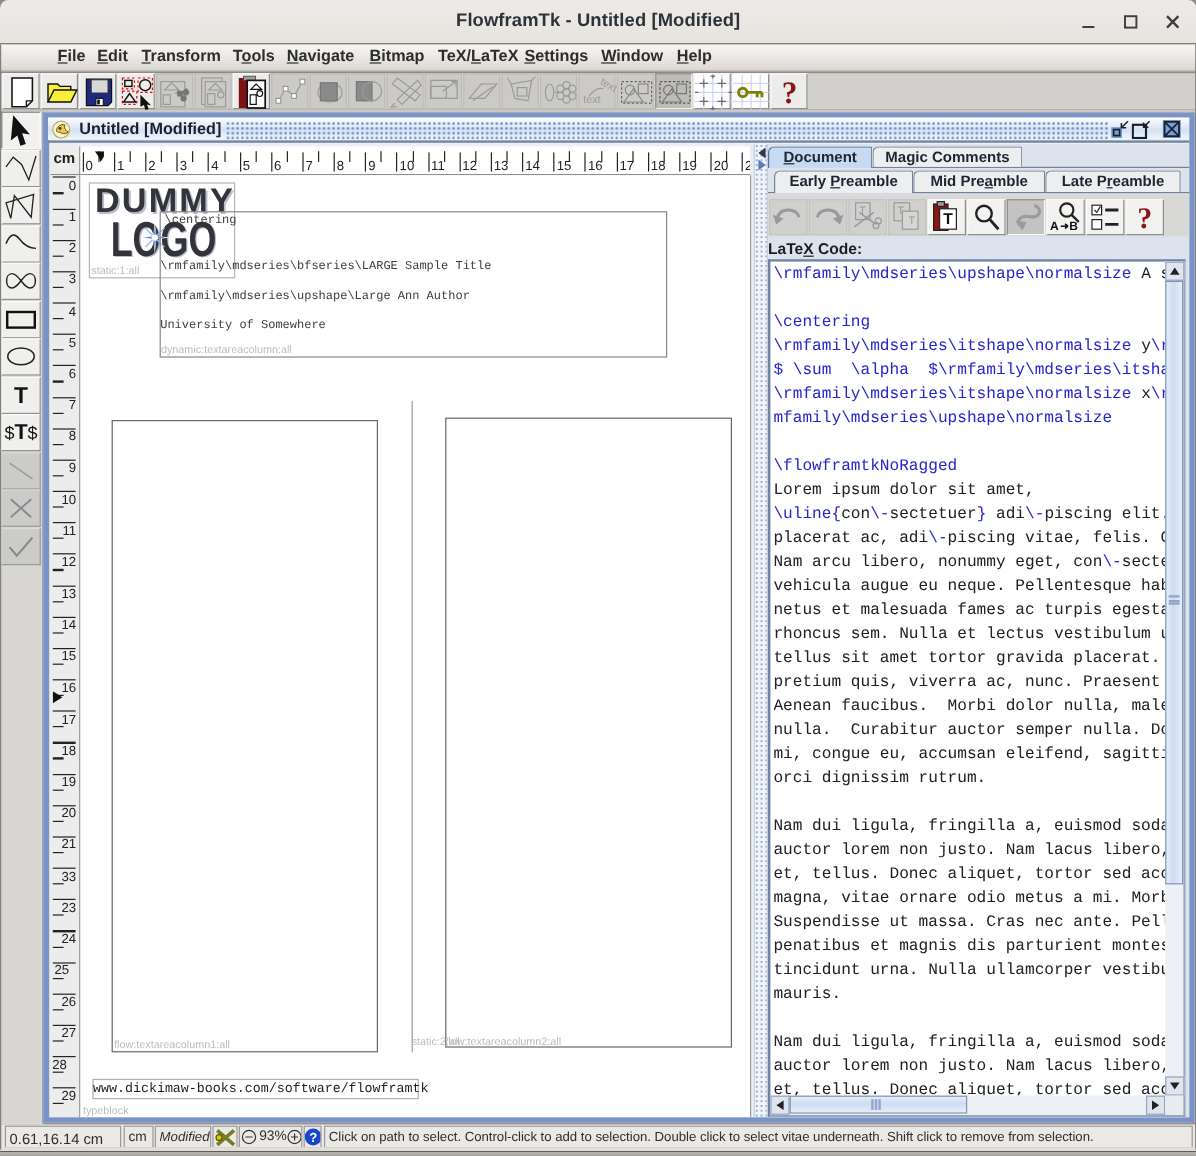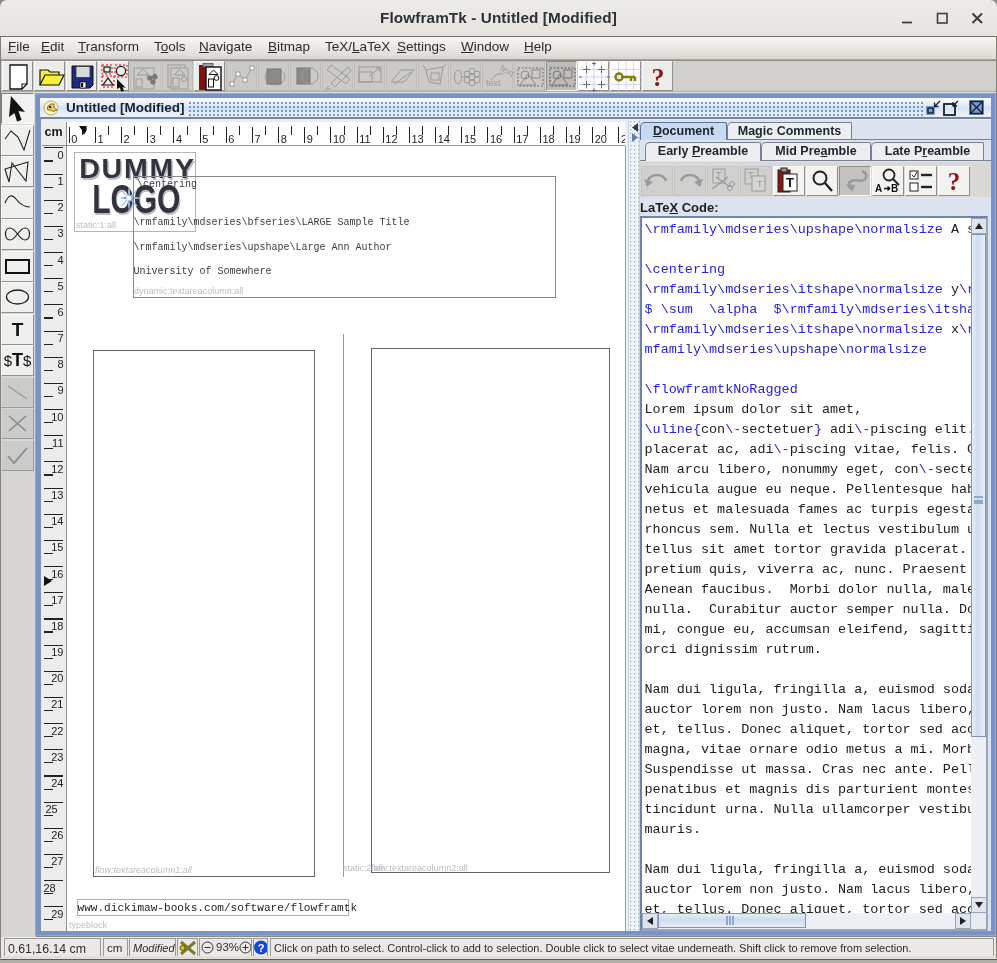--- a/index.html
+++ b/index.html
@@ -13,21 +13,21 @@
   background:linear-gradient(#edebe7,#e7e4e0);
   border-bottom:1px solid #736d66;
   border-radius:7px 7px 0 0; }
 #titlebar .wtitle { width:100%; top:9px; text-align:center; font-weight:bold; font-size:15.3px; color:#2e3136; letter-spacing:0.1px; }
 .wbtn { top:10px; width:17px; height:17px; color:#3c3e42; }
 
 
 #menubar { left:0; top:37px; width:997px; height:23px;
   background:linear-gradient(#f7f6f4,#e2dfda 80%,#d8d5d0);
   border-bottom:1px solid #aaa49d; }
-#menubar span.mi { position:absolute; top:2px; font-weight:normal; font-size:13.5px; color:#2d2d2d; }
+#menubar span.mi { position:absolute; top:2px; font-weight:bold; font-size:13.5px; color:#2d2d2d;margin-left:40px; }
 
 
 #toolbar { left:0; top:61px; width:997px; height:31px; background:#d2d0cd; border-bottom:1px solid #aeaca9; }
 #deskgap { left:36px; top:92px; width:961px; height:2px; background:#e3e1de; }
 .tbtn { position:absolute; top:0px; width:31px; height:30px; background:#cfcdca; }
 .tbtn.en { background:#ececea; border:1px solid; border-color:#f8f8f8 #8f8f8f #8f8f8f #f8f8f8; }
 .tbtn.dis { background:#cccac7; border:1px solid #bebcb9; }
 .tbtn.press { background:#bebcb9; border:1px solid; border-color:#8f8f8f #f0f0f0 #f0f0f0 #8f8f8f; }
 .tbtn.white { background:#fdfdfd; border:1px solid; border-color:#f8f8f8 #8f8f8f #8f8f8f #f8f8f8; }
 .tbtn svg { position:absolute; left:0; top:0; }
@@ -537,21 +537,21 @@
       <div class="tick" style="left:2.2px; top:498.5px; width:19px; height:1.2px;"></div>
       <div class="rnum" style="left:2px; top:500.0px; width:20px; text-align:right;">19</div>
       <div class="tick" style="left:2.2px; top:511.6px; width:9px; height:1.2px;"></div>
       <div class="tick" style="left:2.2px; top:524.7px; width:19px; height:1.2px;"></div>
       <div class="rnum" style="left:2px; top:526.2px; width:20px; text-align:right;">20</div>
       <div class="tick" style="left:2.2px; top:537.8px; width:9px; height:1.2px;"></div>
       <div class="tick" style="left:2.2px; top:550.9px; width:19px; height:1.2px;"></div>
       <div class="rnum" style="left:2px; top:552.4px; width:20px; text-align:right;">21</div>
       <div class="tick" style="left:2.2px; top:564.0px; width:9px; height:1.2px;"></div>
       <div class="tick" style="left:2.2px; top:577.0px; width:19px; height:1.2px;"></div>
-      <div class="rnum" style="left:2px; top:578.5px; width:20px; text-align:right;">22</div>
+      <div class="rnum" style="left:2px; top:578.5px; width:20px; text-align:right;">33</div>
       <div class="tick" style="left:2.2px; top:590.1px; width:9px; height:1.2px;"></div>
       <div class="tick" style="left:2.2px; top:603.2px; width:19px; height:1.2px;"></div>
       <div class="rnum" style="left:2px; top:604.7px; width:20px; text-align:right;">23</div>
       <div class="tick" style="left:2.2px; top:616.3px; width:9px; height:1.2px;"></div>
       <div class="tick" style="left:2.2px; top:629.4px; width:19px; height:1.2px;"></div>
       <div class="rnum" style="left:2px; top:630.9px; width:20px; text-align:right;">24</div>
       <div class="tick" style="left:2.2px; top:642.5px; width:9px; height:1.2px;"></div>
       <div class="tick" style="left:2.2px; top:655.5px; width:19px; height:1.2px;"></div>
       <div class="rnum" style="left:0; top:657.0px; width:20px; text-align:center;">25</div>
       <div class="tick" style="left:2.2px; top:668.6px; width:9px; height:1.2px;"></div>
@@ -587,21 +587,21 @@
     </svg>
 
     <div class="frame" style="left:66px; top:30px; width:423px; height:122px; border-color:#888888;"></div>
     <div class="cmono" style="left:70px; top:33px;">\centering</div>
     <div class="cmono" style="left:66.4px; top:71px;">\rmfamily\mdseries\bfseries\LARGE Sample Title</div>
     <div class="cmono" style="left:66.4px; top:95.5px;">\rmfamily\mdseries\upshape\Large Ann Author</div>
     <div class="cmono" style="left:66.4px; top:120px;">University of Somewhere</div>
     <div class="flabel" style="left:67px; top:140px;">dynamic:textareacolumn:all</div>
 
     <div class="frame" style="left:26px; top:203.5px; width:222px; height:527px; border-color:#666;"></div>
-    <div class="flabel" style="left:28px; top:719px;font-style:italic;">flow:textareacolumn1:all</div>
+    <div class="flabel" style="left:28px; top:719px;">flow:textareacolumn1:all</div>
     <div class="abs" style="left:276px; top:188px; width:1px; height:543px; background:#999;"></div>
     <div class="frame" style="left:304px; top:202px; width:239px; height:525px; border-color:#666;"></div>
     <div class="flabel" style="left:276px; top:717px;">static:2:all</div>
     <div class="flabel" style="left:304px; top:717px;">flow:textareacolumn2:all</div>
 
     <div class="abs" style="left:10px; top:753px; width:272px; height:17px; border:1px solid #b0b0b0;"></div>
     <div class="cmono" style="left:10.4px; top:756px; font-size:11.1px; color:#1e1e1e;">www.dickimaw-books.com/software/flowframtk</div>
     <div class="flabel" style="left:2px; top:774px;">typeblock</div>
   </div>
   <div class="abs" id="divider">

